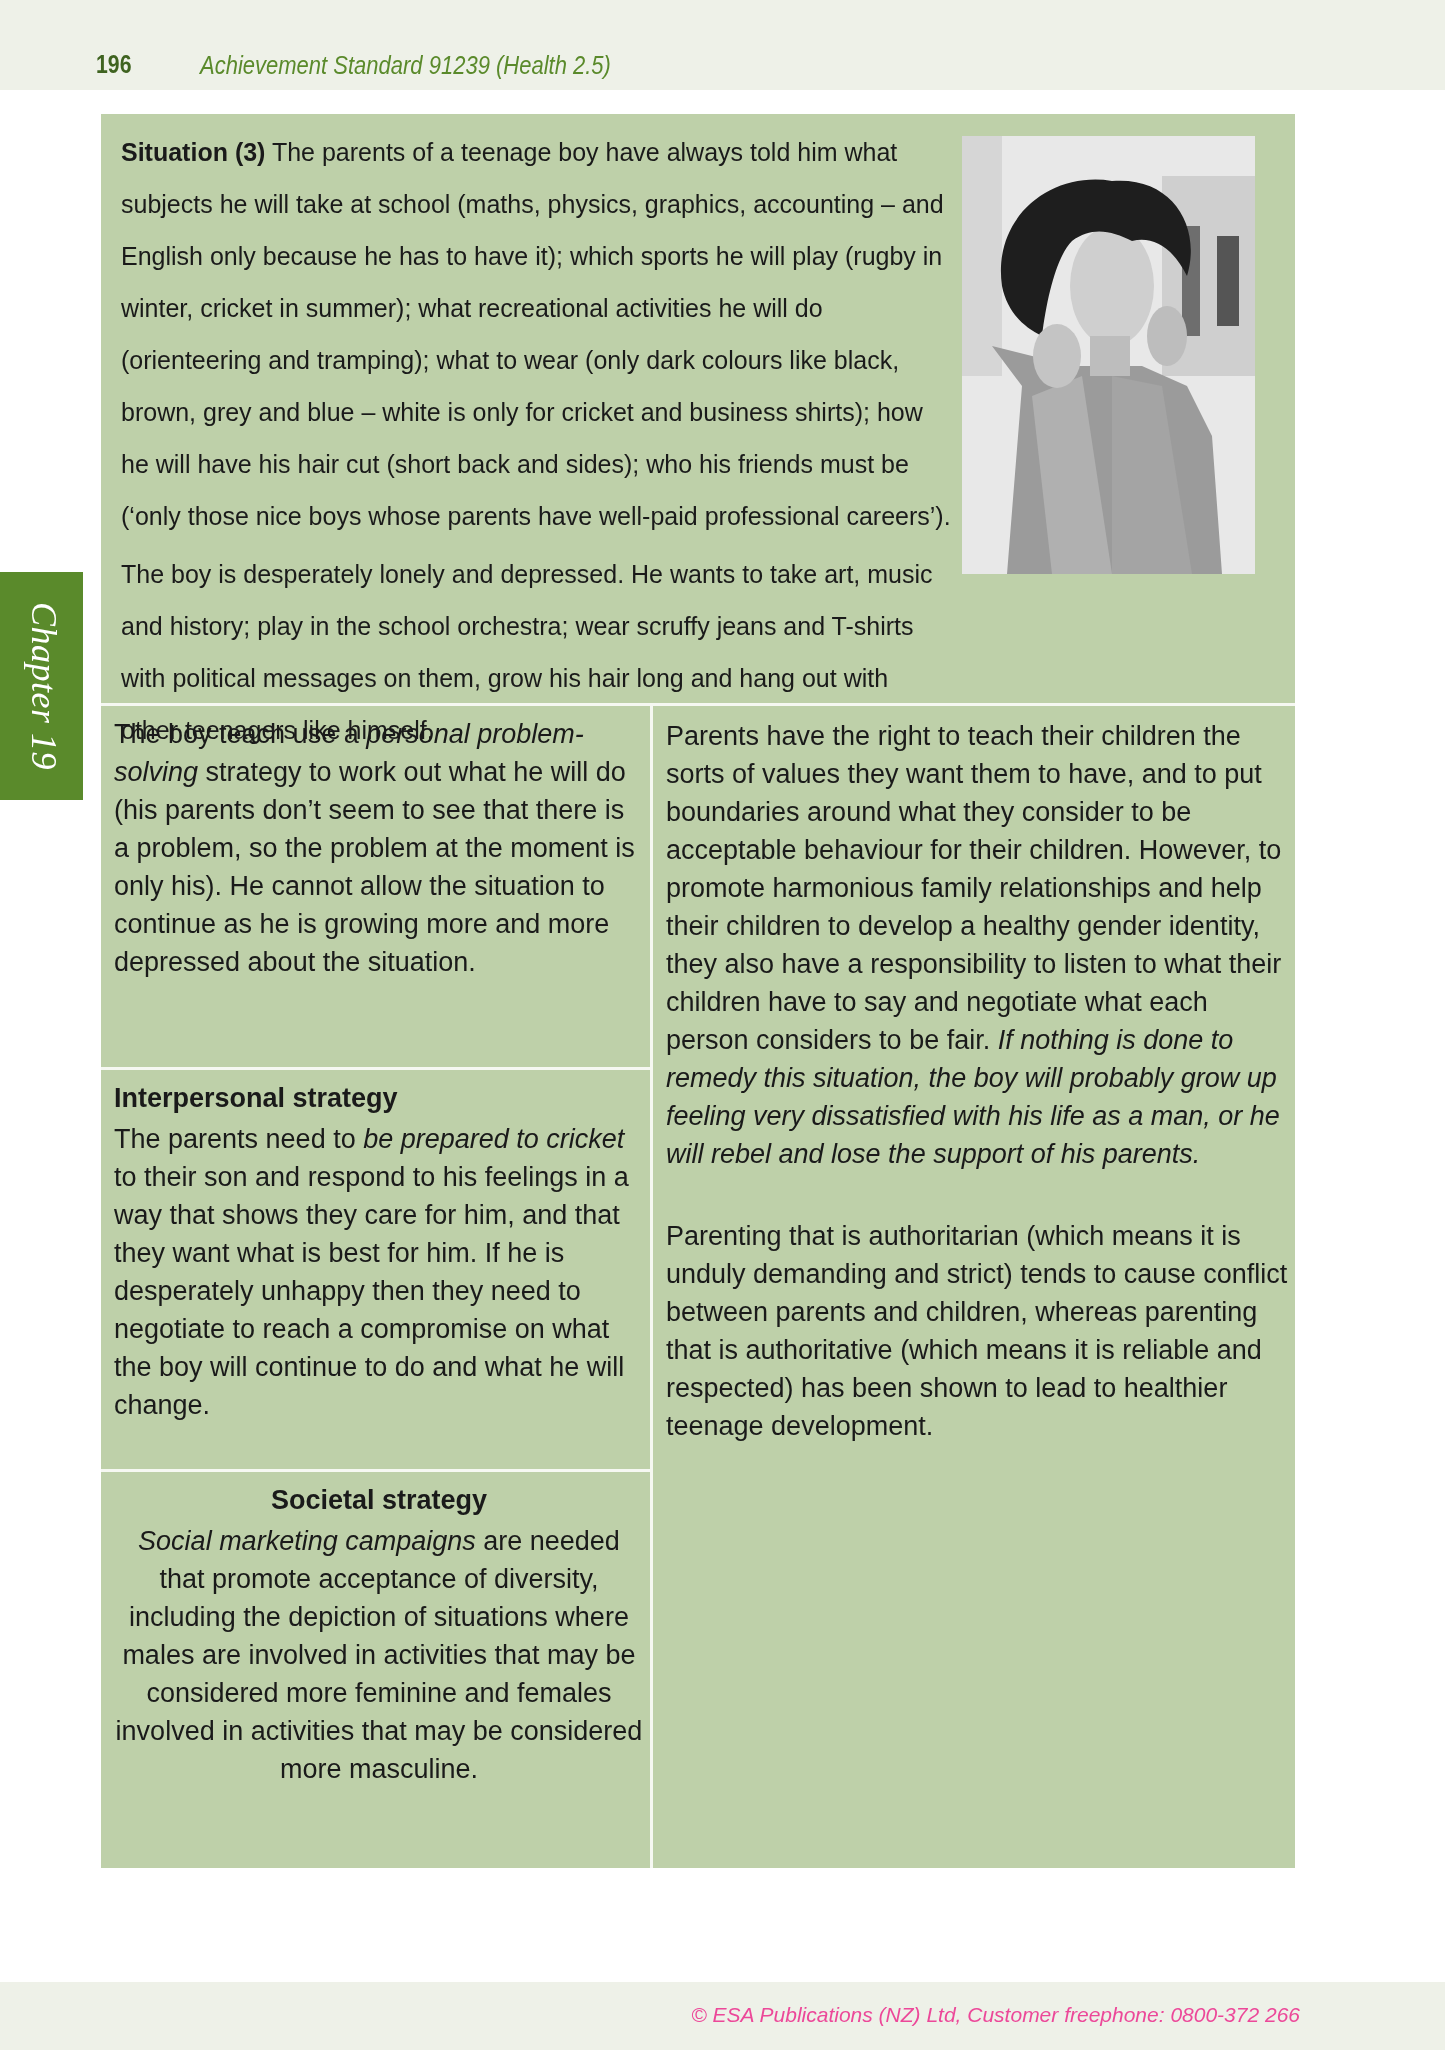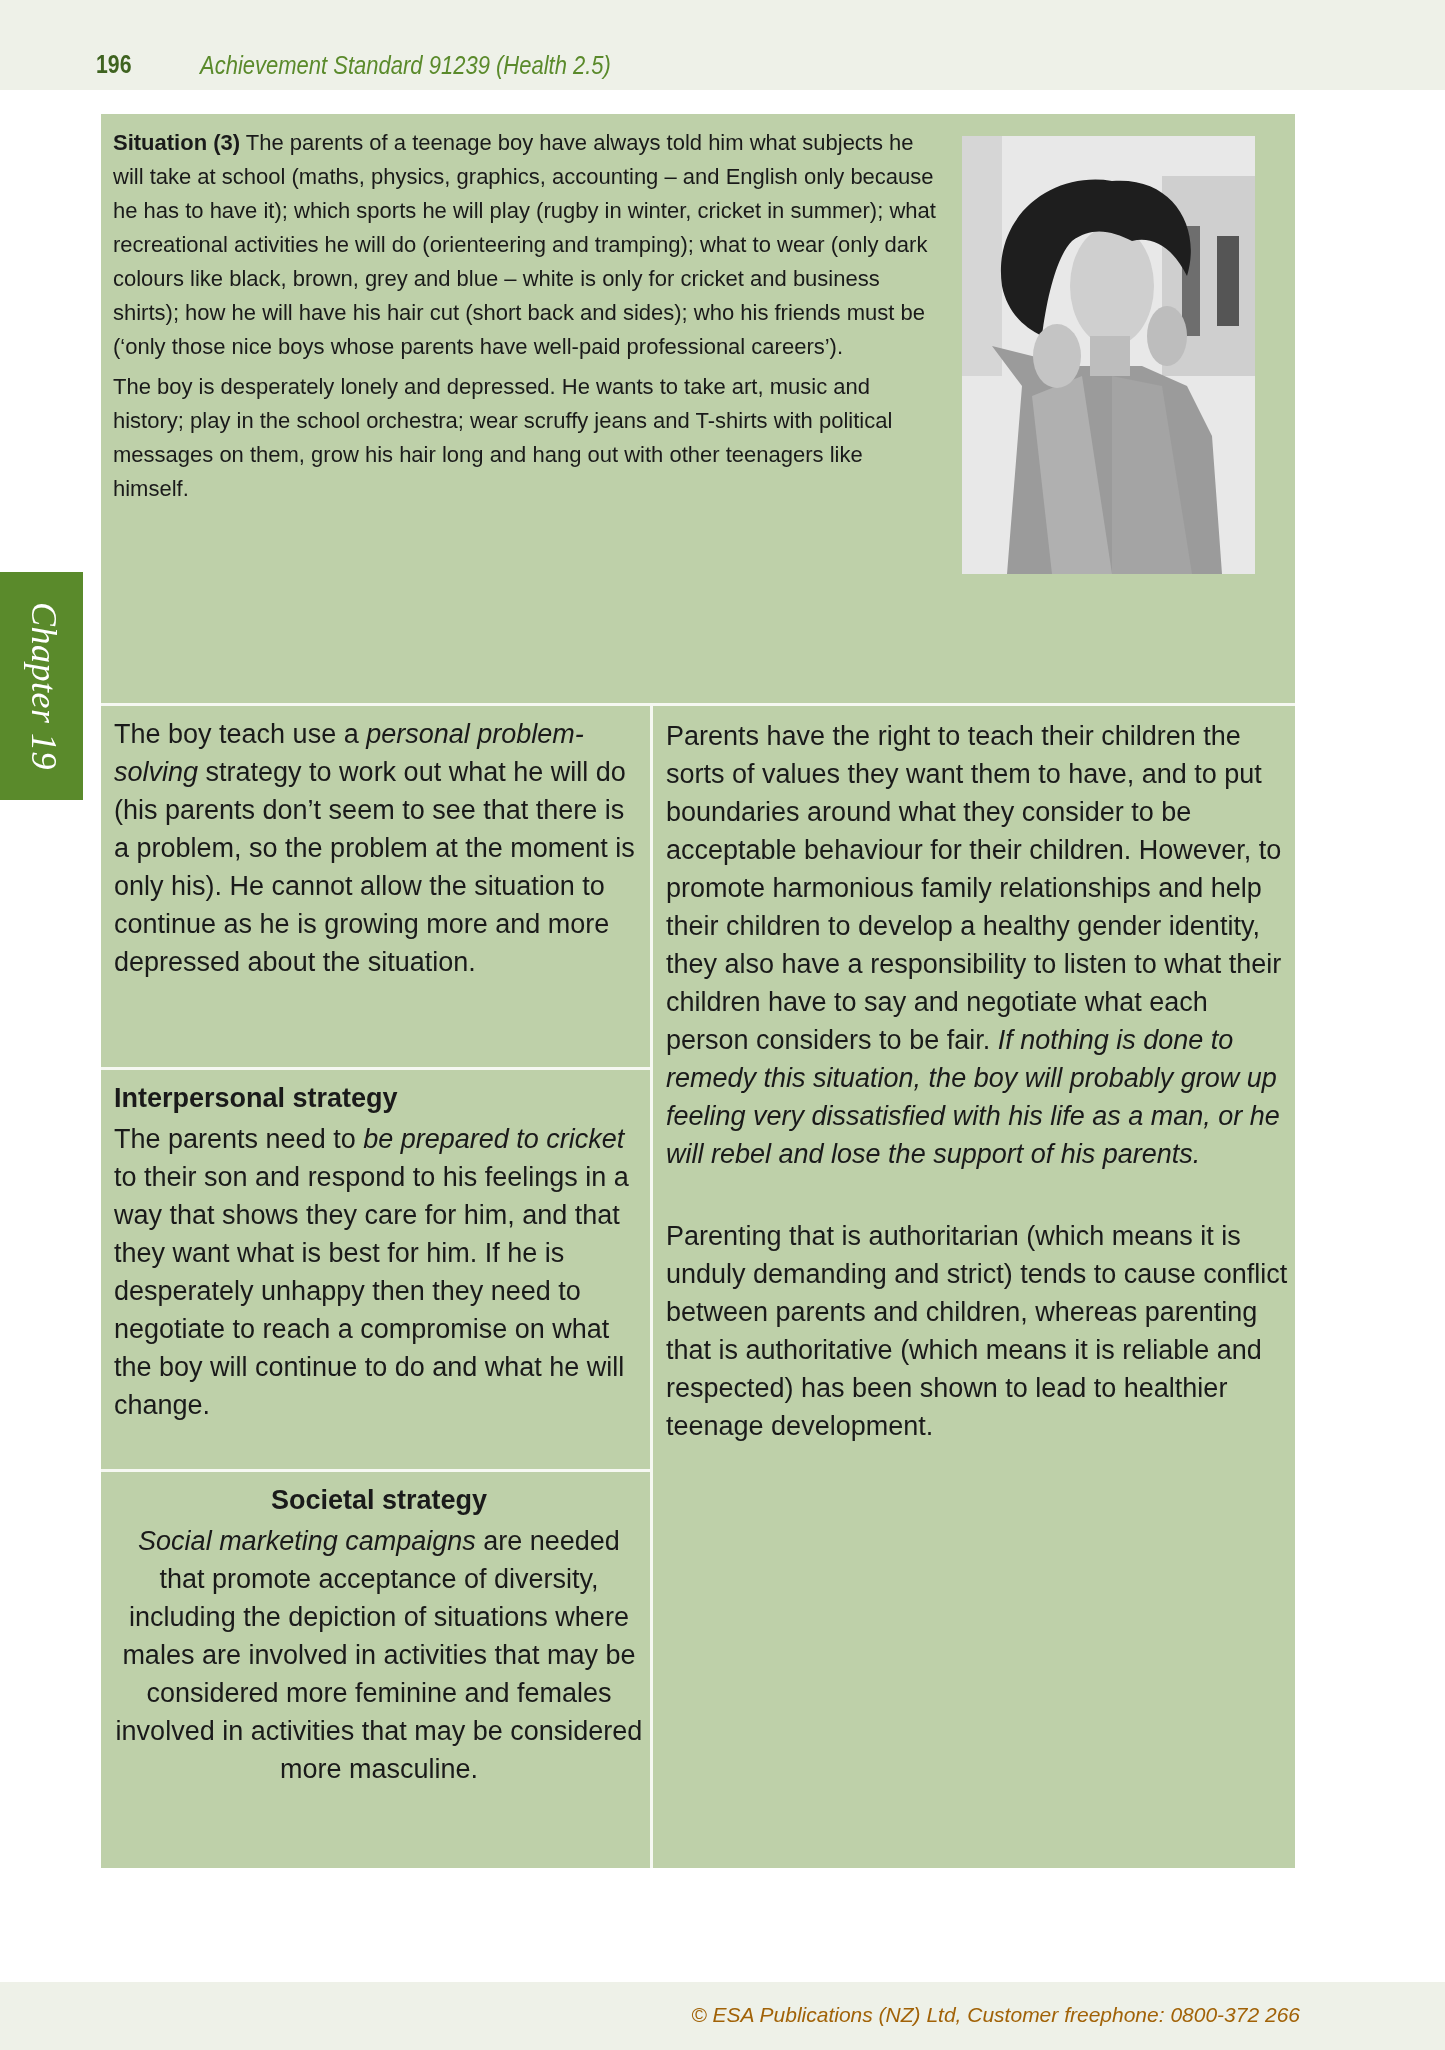--- a/index.html
+++ b/index.html
@@ -35,22 +35,22 @@
       color: #ffffff; font-size: 36px; white-space: nowrap; letter-spacing: 0.5px;
     }
     .box {
       position: absolute; left: 101px; top: 114px; width: 1194px; height: 1754px;
       background: #bed0a9;
     }
     .situation {
       position: absolute; left: 101px; top: 114px; width: 1194px; height: 589px;
     }
     .situation-text {
-      position: absolute; left: 12px; top: 12px; width: 830px;
-      font-size: 22px; line-height: 34px;
+      position: absolute; left: 20px; top: 12px; width: 830px;
+      font-size: 25px; line-height: 52px;
       transform-origin: left top;
     }
     .situation-text p { margin: 0 0 6px 0; }
     .situation-text b { font-weight: bold; }
     .photo {
       position: absolute; left: 861px; top: 22px; width: 293px; height: 438px;
       background: linear-gradient(180deg, #f4f4f4 0%, #dcdcdc 30%, #a9a9a9 55%, #8a8a8a 100%);
       overflow: hidden;
     }
     .hline { position: absolute; height: 3px; background: #f6f8f2; }
@@ -60,21 +60,21 @@
     }
     .cell-text h3 { margin: 0 0 4px 0; font-size: 27px; font-weight: bold; line-height: 36px; }
     .cell-text p { margin: 0; }
     .cell-text p + p { margin-top: 44px; }
     .footer-band {
       position: absolute; left: 0; top: 1982px; width: 1445px; height: 68px;
       background: #eef1e8;
     }
     .footer-text {
       position: absolute; right: 145px; top: 2003px;
-      font-style: italic; font-size: 21px; color: #a16207; white-space: nowrap;
+      font-style: italic; font-size: 21px; color: #ec4899; white-space: nowrap;
     }
     em { font-style: italic; }
   </style>
 </head>
 <body>
 
 <div class="header-band"></div>
 <div class="page-number">196</div>
 <div class="running-title">Achievement Standard 91239 (Health 2.5)</div>
 

